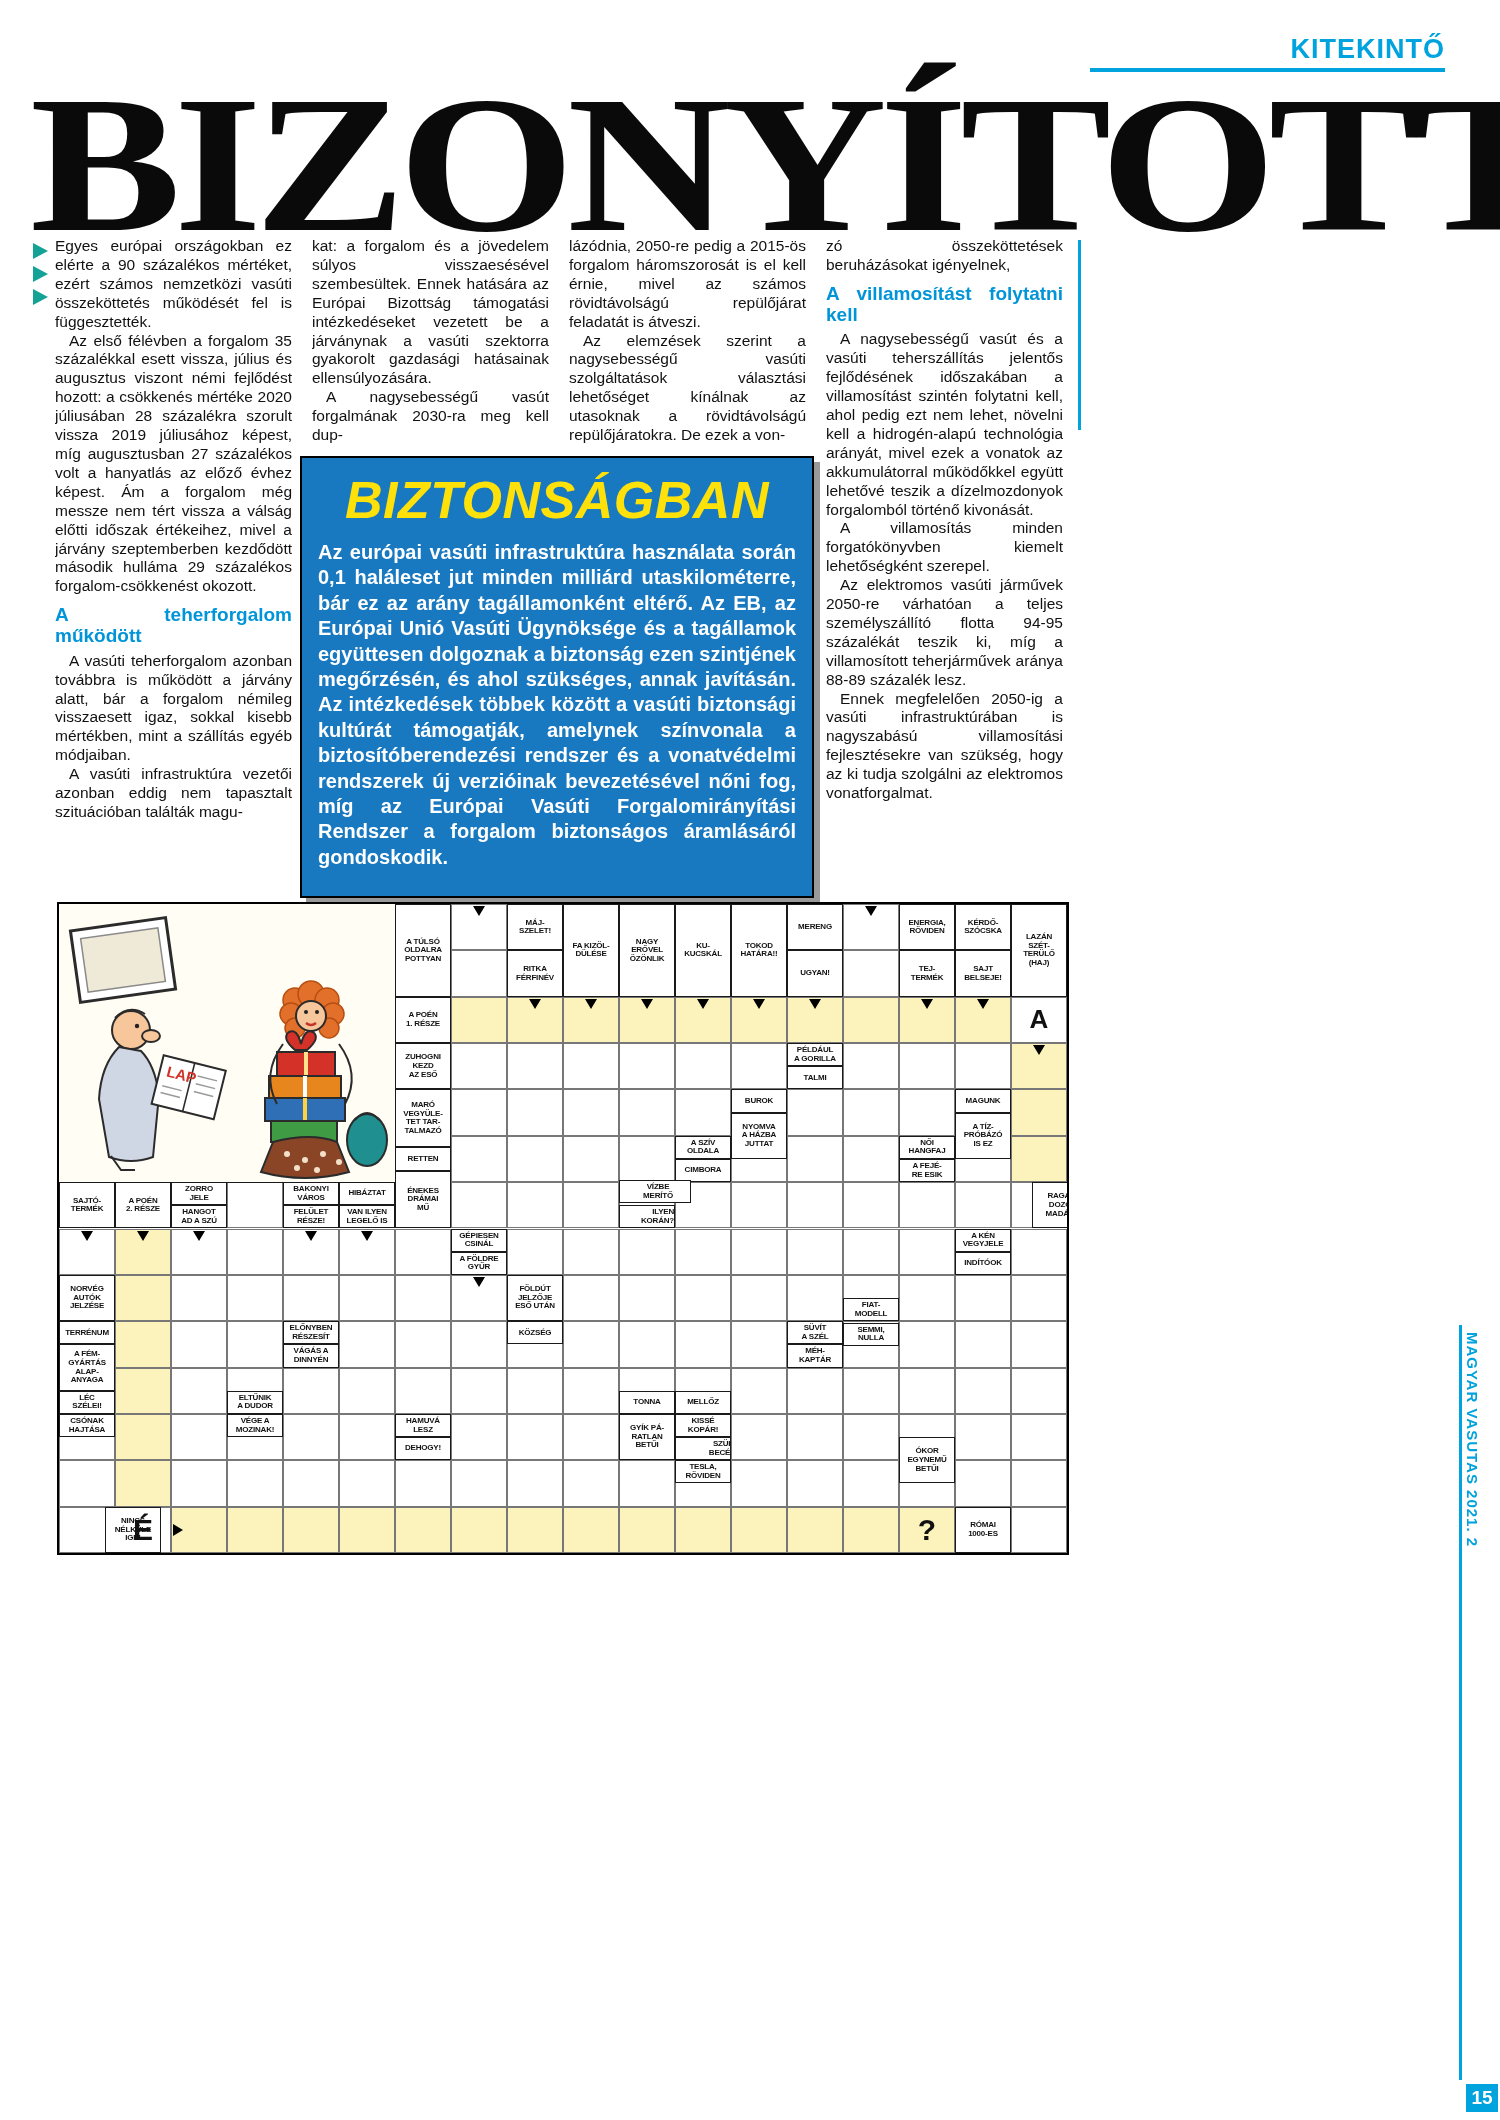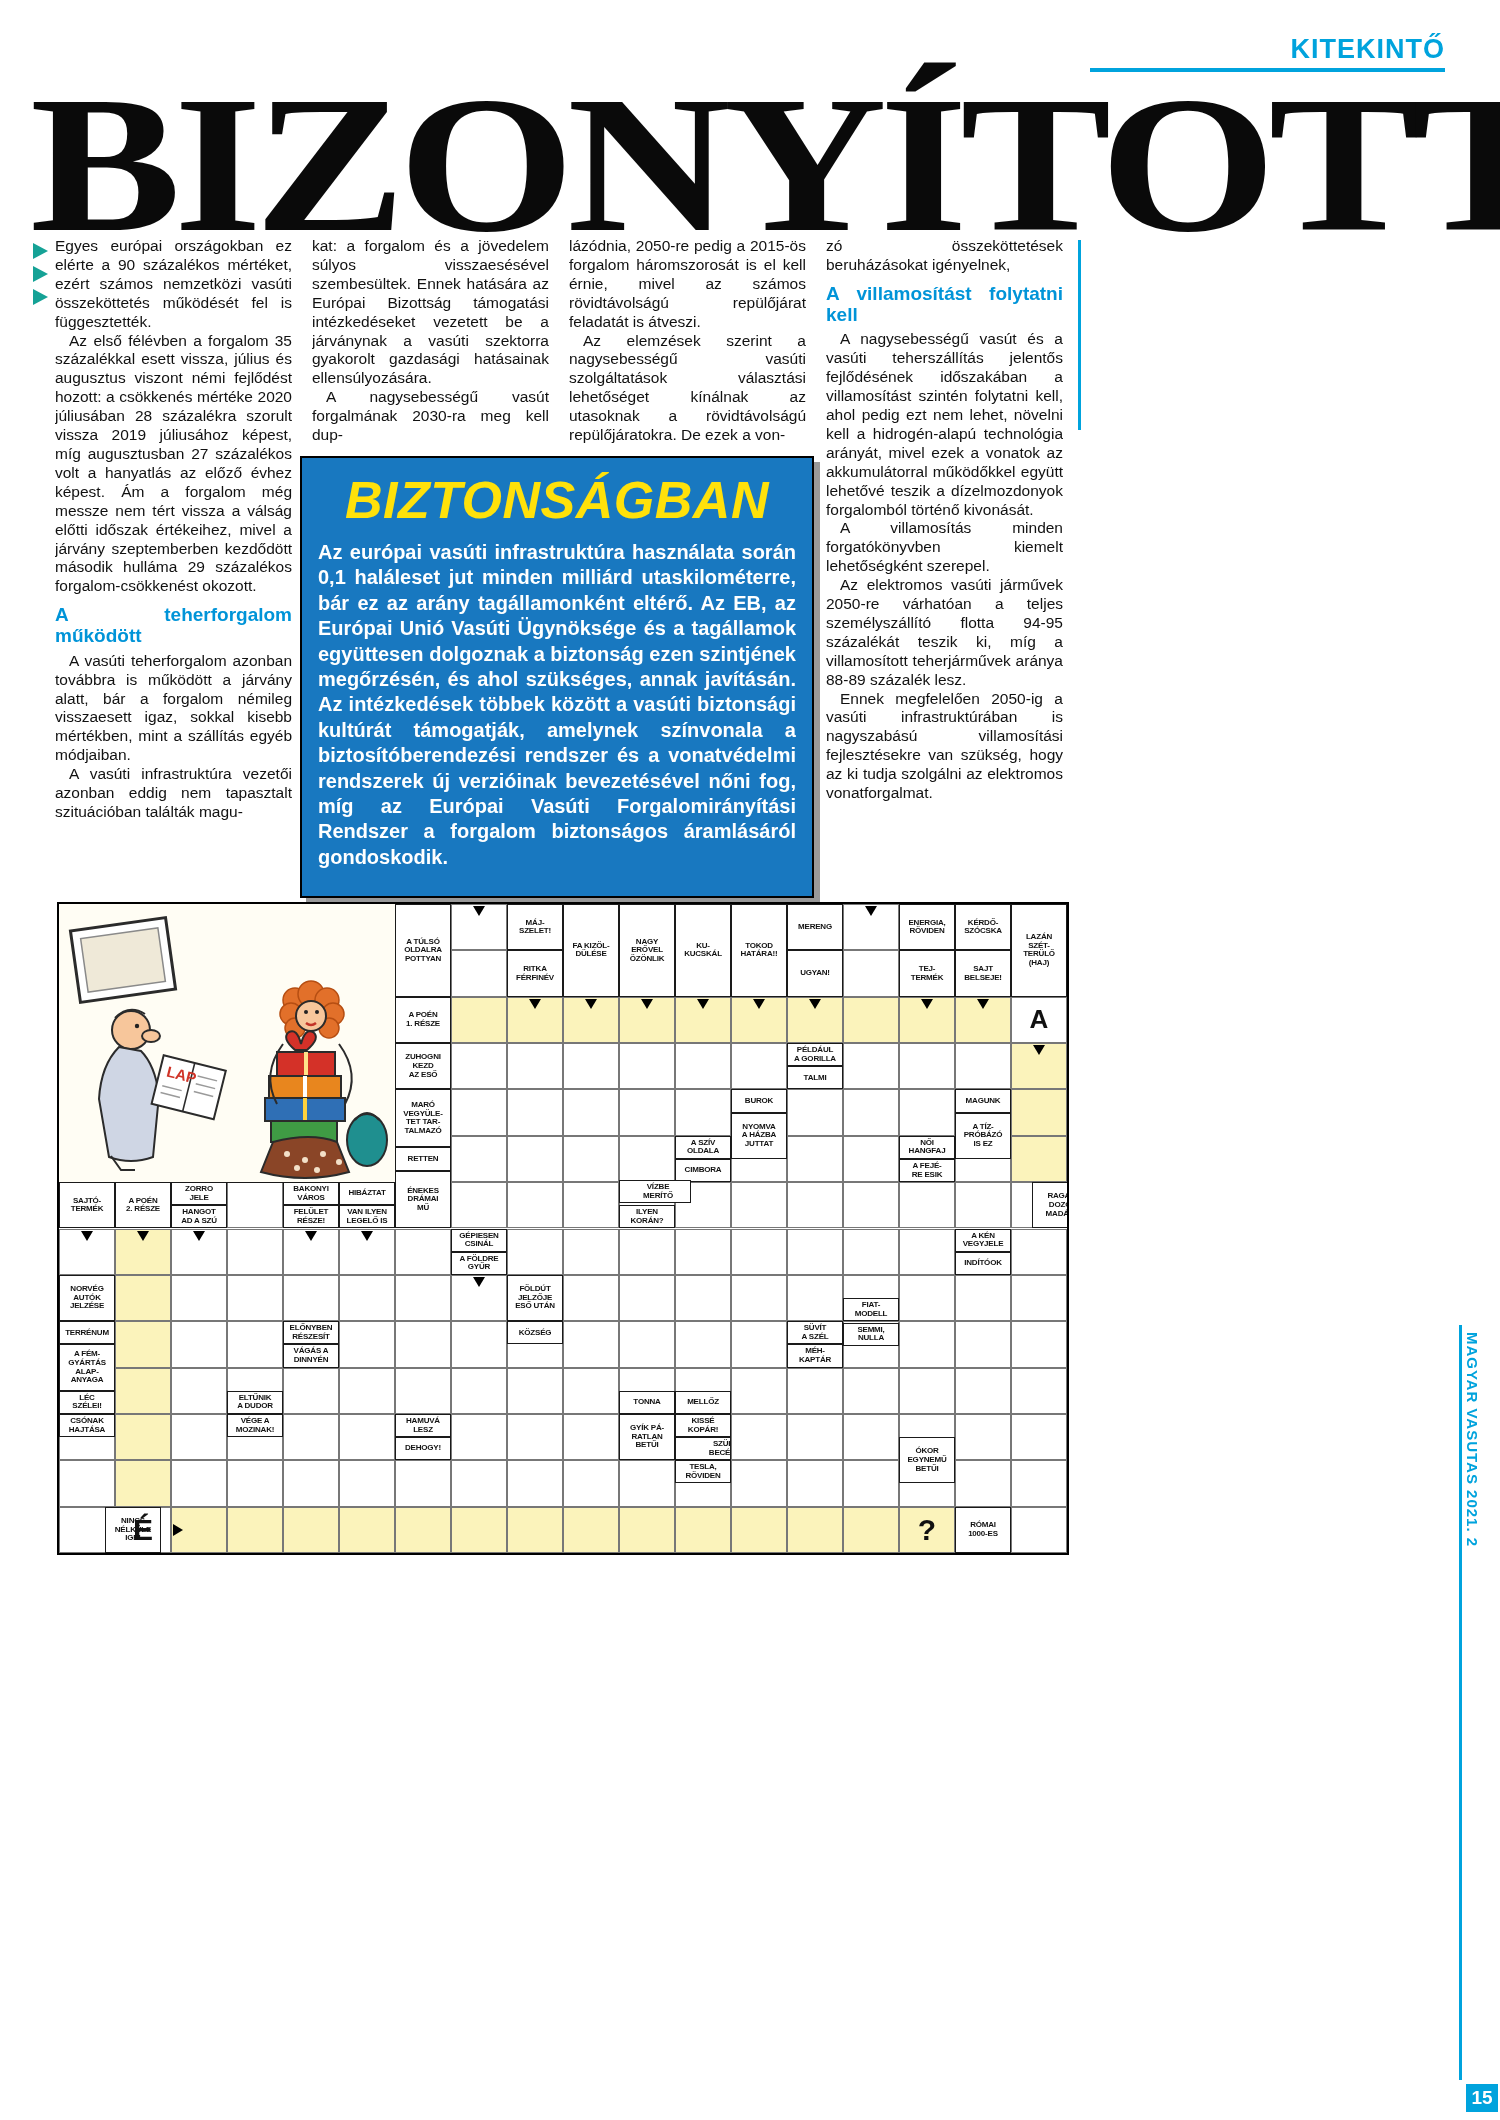--- a/index.html
+++ b/index.html
@@ -551,21 +551,21 @@
       <div>HIBÁZTAT</div>
     </div>
     <div class="xclue" style="left: 280px; top: 301.321px; width: 56px; height: 23.1786px;">
       <div>VAN ILYEN</div>
       <div>LEGELŐ IS</div>
     </div>
     <div class="xclue" style="left: 560px; top: 276px; width: 72px; height: 23.1786px; padding-left: 6px;">
       <div>VÍZBE</div>
       <div>MERÍTŐ</div>
     </div>
-    <div class="xclue" style="left: 560px; top: 301.321px; width: 56px; height: 23.1786px;">
+    <div class="xclue" style="left: 560px; top: 301.321px; width: 56px; height: 23.1786px; align-items: flex-end;">
       <div>ILYEN</div>
       <div>KORÁN?</div>
     </div>
     <div class="xclue" style="left: 973px; top: 278.143px; width: 56px; height: 46.3571px;">
       <div>RAGA-</div>
       <div>DOZÓ</div>
       <div>MADÁR</div>
     </div>
     <div class="xclue" style="left: 392px; top: 324.5px; width: 56px; height: 23.1786px;">
       <div>GÉPIESEN</div>

